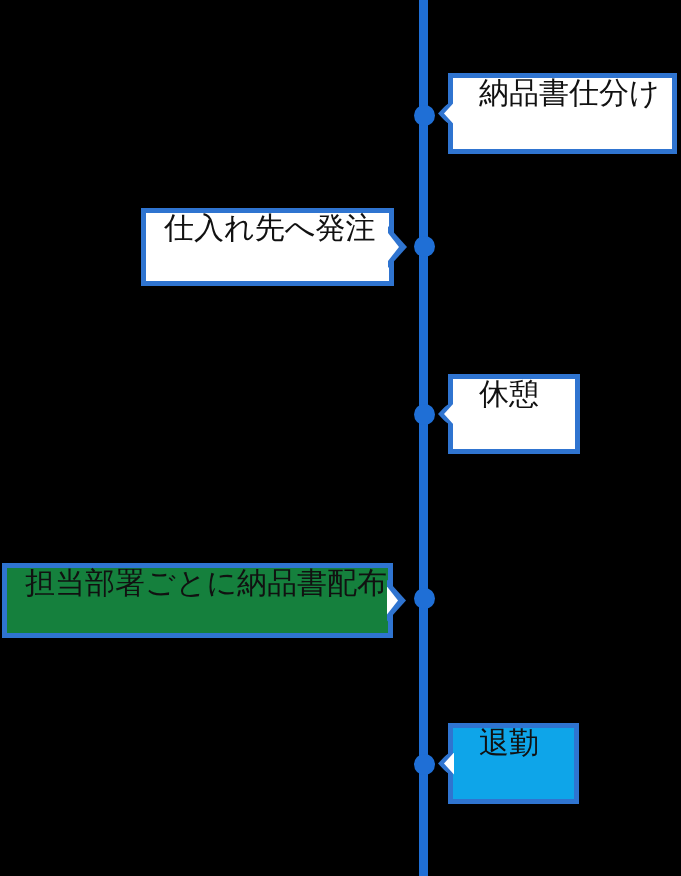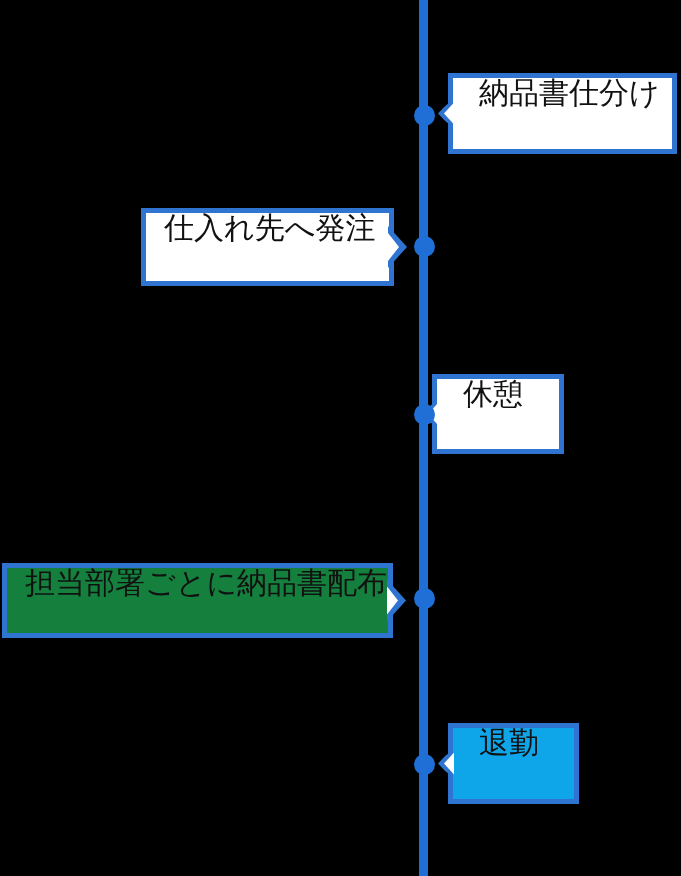--- a/index.html
+++ b/index.html
@@ -125,21 +125,21 @@
         <span class="notch" style="background: rgb(47, 116, 208);"></span>
         <span class="notch-inner" style="background: rgb(255, 255, 255);"></span>
       </div>
       <div class="dot" style="top: 115px; left: 414px; background: rgb(31, 111, 214);"></div>
       <div class="callout left" style="left: 141px; top: 208px; width: 253px; height: 78px; border-color: rgb(47, 116, 208); background: rgb(255, 255, 255); color: rgb(17, 17, 17);">
         <span class="label">仕入れ先へ発注</span>
         <span class="arrow" style="background: rgb(47, 116, 208);"></span>
         <span class="arrow-inner" style="background: rgb(255, 255, 255);"></span>
       </div>
       <div class="dot" style="top: 246px; left: 414px; background: rgb(31, 111, 214);"></div>
-      <div class="callout right" style="left: 432px; top: 374px; width: 132px; height: 80px; border-color: rgb(47, 116, 208); background: rgb(255, 255, 255); color: rgb(17, 17, 17);">
+      <div class="callout right" style="left: 448px; top: 374px; width: 132px; height: 80px; border-color: rgb(47, 116, 208); background: rgb(255, 255, 255); color: rgb(17, 17, 17);">
         <span class="label">休憩</span>
         <span class="notch" style="background: rgb(47, 116, 208);"></span>
         <span class="notch-inner" style="background: rgb(255, 255, 255);"></span>
       </div>
       <div class="dot" style="top: 414px; left: 414px; background: rgb(31, 111, 214);"></div>
       <div class="callout left" style="left: 2px; top: 563px; width: 391px; height: 75px; border-color: rgb(47, 116, 208); background: #15803d; color: rgb(17, 17, 17);">
         <span class="label">担当部署ごとに納品書配布</span>
         <span class="arrow" style="background: rgb(47, 116, 208);"></span>
         <span class="arrow-inner" style="background: rgb(255, 255, 255);"></span>
       </div>

